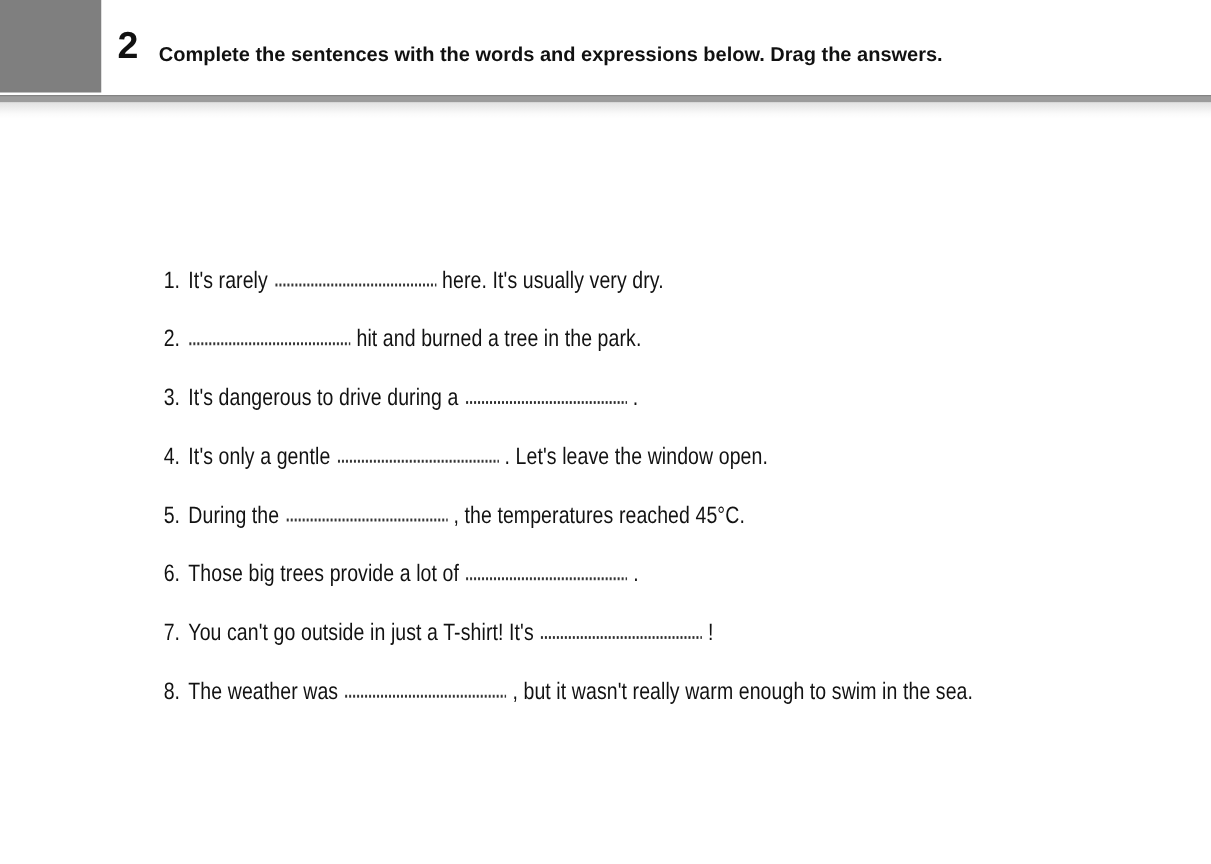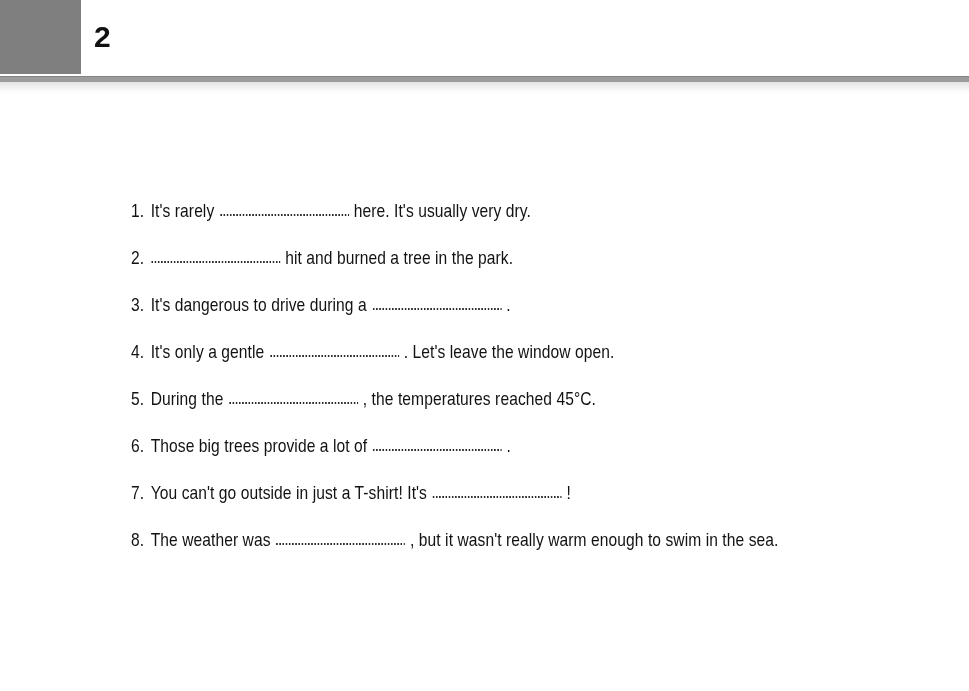--- a/index.html
+++ b/index.html
@@ -62,21 +62,21 @@
     left: 0;
     top: 82px;
     width: 969px;
     height: 13px;
     background: linear-gradient(to bottom, #e2e2e2, #fbfbfb 70%, #ffffff);
   }
   
   .sentences {
     position: absolute;
     left: 131px;
-    top: 187px;
+    top: 201px;
     width: 830px;
   }
   .sentence-row {
     height: 47px;
     line-height: 47px;
     font-size: 19px;
     color: #121212;
     white-space: nowrap;
     transform: scaleX(0.82);
     transform-origin: 0 50%;
@@ -106,20 +106,21 @@
 </style>
 </head>
 <body>
 
 <div class="page">
 
   <div class="tab-square"></div>
 
   <div class="exercise-number">2</div>
 
+  <div class="instruction">Complete the sentences with the words and expressions below. Drag the answers.</div>
 
   <div class="divider-bar"></div>
   <div class="divider-shadow"></div>
 
   <div class="sentences" id="sentences">
       <div class="sentence-row"><span class="sentence-num">1.</span><span class="sentence-before">It's rarely</span><span class="answer-blank"></span><span class="sentence-after">here. It's usually very dry.</span></div>
       <div class="sentence-row"><span class="sentence-num">2.</span><span class="answer-blank"></span><span class="sentence-after">hit and burned a tree in the park.</span></div>
       <div class="sentence-row"><span class="sentence-num">3.</span><span class="sentence-before">It's dangerous to drive during a</span><span class="answer-blank"></span><span class="sentence-after">.</span></div>
       <div class="sentence-row"><span class="sentence-num">4.</span><span class="sentence-before">It's only a gentle</span><span class="answer-blank"></span><span class="sentence-after">. Let's leave the window open.</span></div>
       <div class="sentence-row"><span class="sentence-num">5.</span><span class="sentence-before">During the</span><span class="answer-blank"></span><span class="sentence-after">, the temperatures reached 45°C.</span></div>

